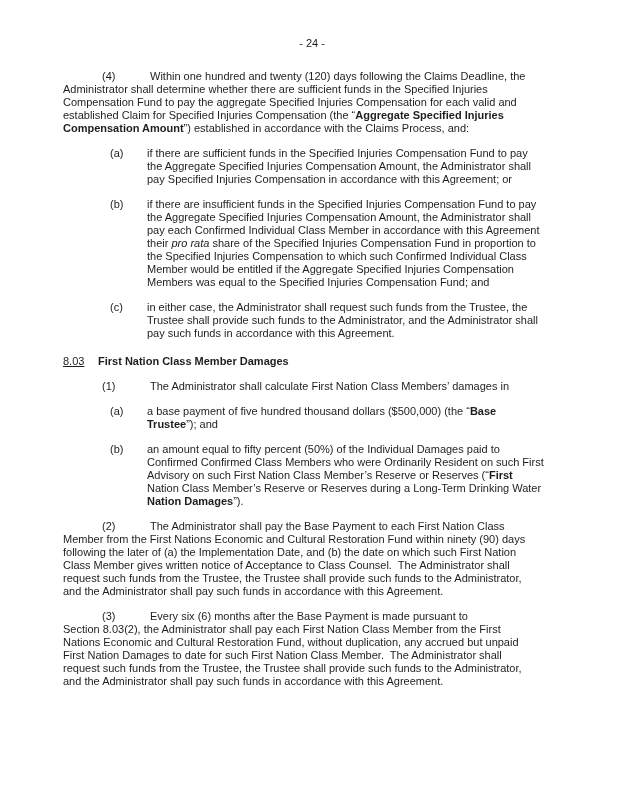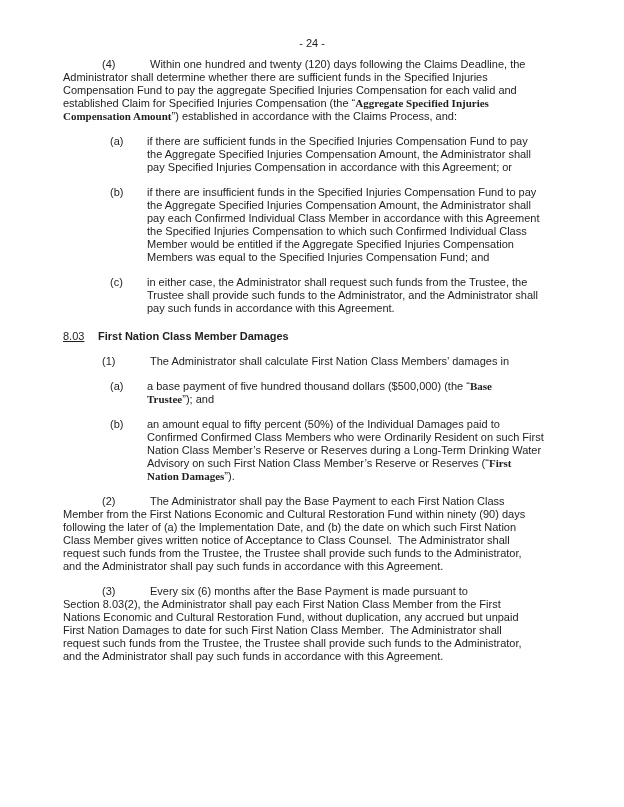--- a/index.html
+++ b/index.html
@@ -21,21 +21,21 @@
   .pageno {
     position: absolute;
     top: 37px;
     left: 0;
     width: 624px;
     text-align: center;
     white-space: pre;
   }
   .content {
     position: absolute;
-    top: 58px;
+    top: 70px;
     left: 63px;
     right: 30px;
   }
   .block { margin-top: 0; }
   .block + .block { margin-top: 12px; }
   .block.heading { margin-top: 15px; }
   .line { white-space: pre; }
   
   .para .pnum {
     display: inline-block;
@@ -53,21 +53,21 @@
     top: 0;
   }
   
   .heading { font-weight: bold; }
   .heading .hnum {
     font-weight: normal;
     display: inline-block;
     width: 35px;
     text-decoration: underline;
   }
-  b { font-weight: bold; font-family: Liberation Serif, serif; }
+  b { font-weight: bold; }
   i { font-style: italic; }
 </style>
 </head>
 <body>
 
 <div class="page">
   <div class="pageno">- 24 -</div>
   <div class="content" id="doc-content">
       <div class="block para">
         <div class="line"><span class="pnum">(4)</span>Within one hundred and twenty (120) days following the Claims Deadline, the</div>
@@ -80,20 +80,21 @@
         <span class="subnum">(a)</span>
         <div class="line">if there are sufficient funds in the Specified Injuries Compensation Fund to pay</div>
         <div class="line">the Aggregate Specified Injuries Compensation Amount, the Administrator shall</div>
         <div class="line">pay Specified Injuries Compensation in accordance with this Agreement; or</div>
       </div>
       <div class="block sub">
         <span class="subnum">(b)</span>
         <div class="line">if there are insufficient funds in the Specified Injuries Compensation Fund to pay</div>
         <div class="line">the Aggregate Specified Injuries Compensation Amount, the Administrator shall</div>
         <div class="line">pay each Confirmed Individual Class Member in accordance with this Agreement</div>
+        <div class="line">their <i>pro rata</i> share of the Specified Injuries Compensation Fund in proportion to</div>
         <div class="line">the Specified Injuries Compensation to which such Confirmed Individual Class</div>
         <div class="line">Member would be entitled if the Aggregate Specified Injuries Compensation</div>
         <div class="line">Members was equal to the Specified Injuries Compensation Fund; and</div>
       </div>
       <div class="block sub">
         <span class="subnum">(c)</span>
         <div class="line">in either case, the Administrator shall request such funds from the Trustee, the</div>
         <div class="line">Trustee shall provide such funds to the Administrator, and the Administrator shall</div>
         <div class="line">pay such funds in accordance with this Agreement.</div>
       </div>
@@ -103,22 +104,22 @@
       </div>
       <div class="block sub">
         <span class="subnum">(a)</span>
         <div class="line">a base payment of five hundred thousand dollars ($500,000) (the “<b>Base</b></div>
         <div class="line"><b>Trustee</b>”); and</div>
       </div>
       <div class="block sub">
         <span class="subnum">(b)</span>
         <div class="line">an amount equal to fifty percent (50%) of the Individual Damages paid to</div>
         <div class="line">Confirmed Confirmed Class Members who were Ordinarily Resident on such First</div>
+        <div class="line">Advisory on such First Nation Class Member’s Reserve or Reserves (“<b>First</b></div>
         <div class="line">Nation Class Member’s Reserve or Reserves during a Long-Term Drinking Water</div>
-        <div class="line">Advisory on such First Nation Class Member’s Reserve or Reserves (“<b>First</b></div>
         <div class="line"><b>Nation Damages</b>”).</div>
       </div>
       <div class="block para">
         <div class="line"><span class="pnum">(2)</span>The Administrator shall pay the Base Payment to each First Nation Class</div>
         <div class="line">Member from the First Nations Economic and Cultural Restoration Fund within ninety (90) days</div>
         <div class="line">following the later of (a) the Implementation Date, and (b) the date on which such First Nation</div>
         <div class="line">Class Member gives written notice of Acceptance to Class Counsel.  The Administrator shall</div>
         <div class="line">request such funds from the Trustee, the Trustee shall provide such funds to the Administrator,</div>
         <div class="line">and the Administrator shall pay such funds in accordance with this Agreement.</div>
       </div>

